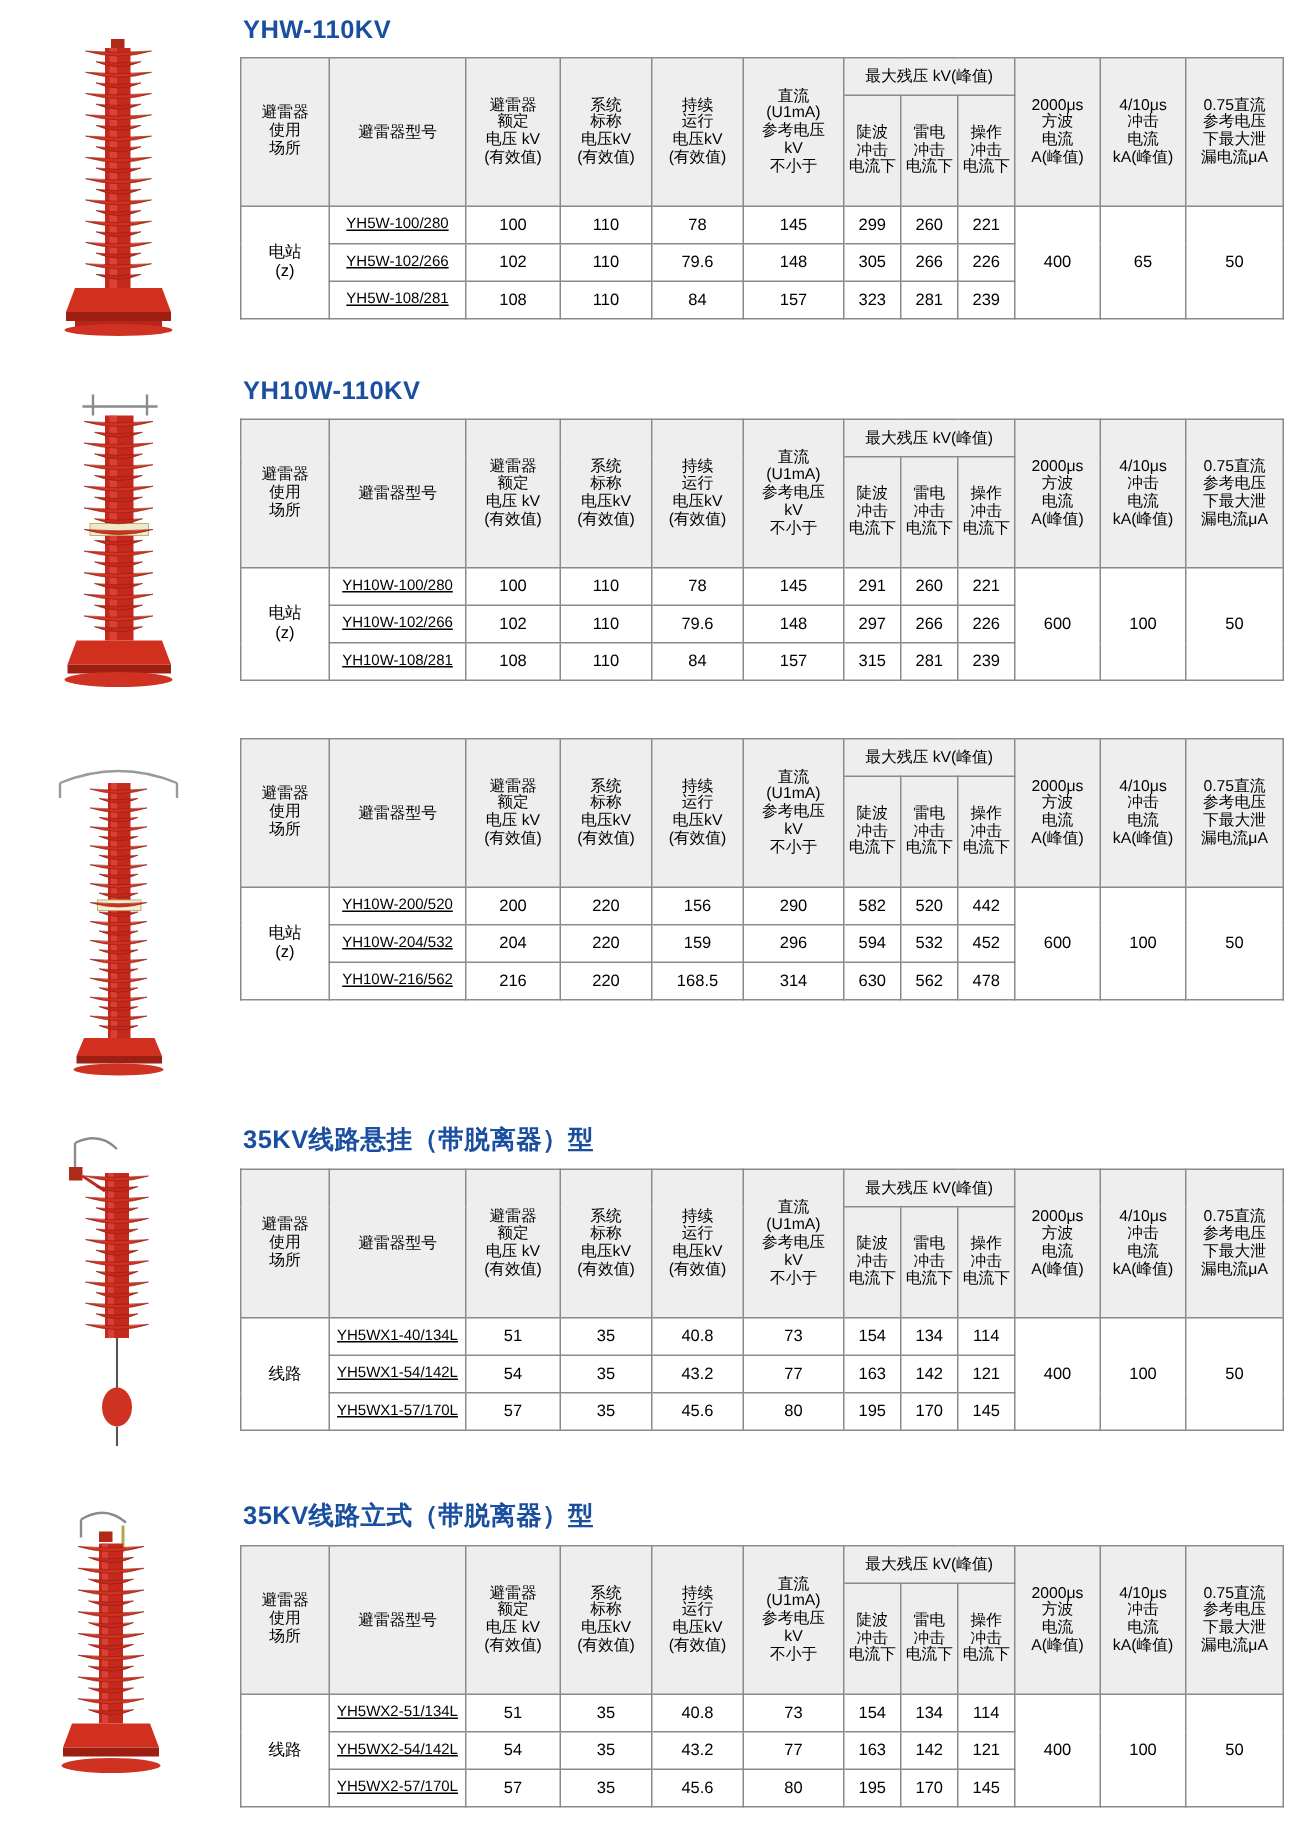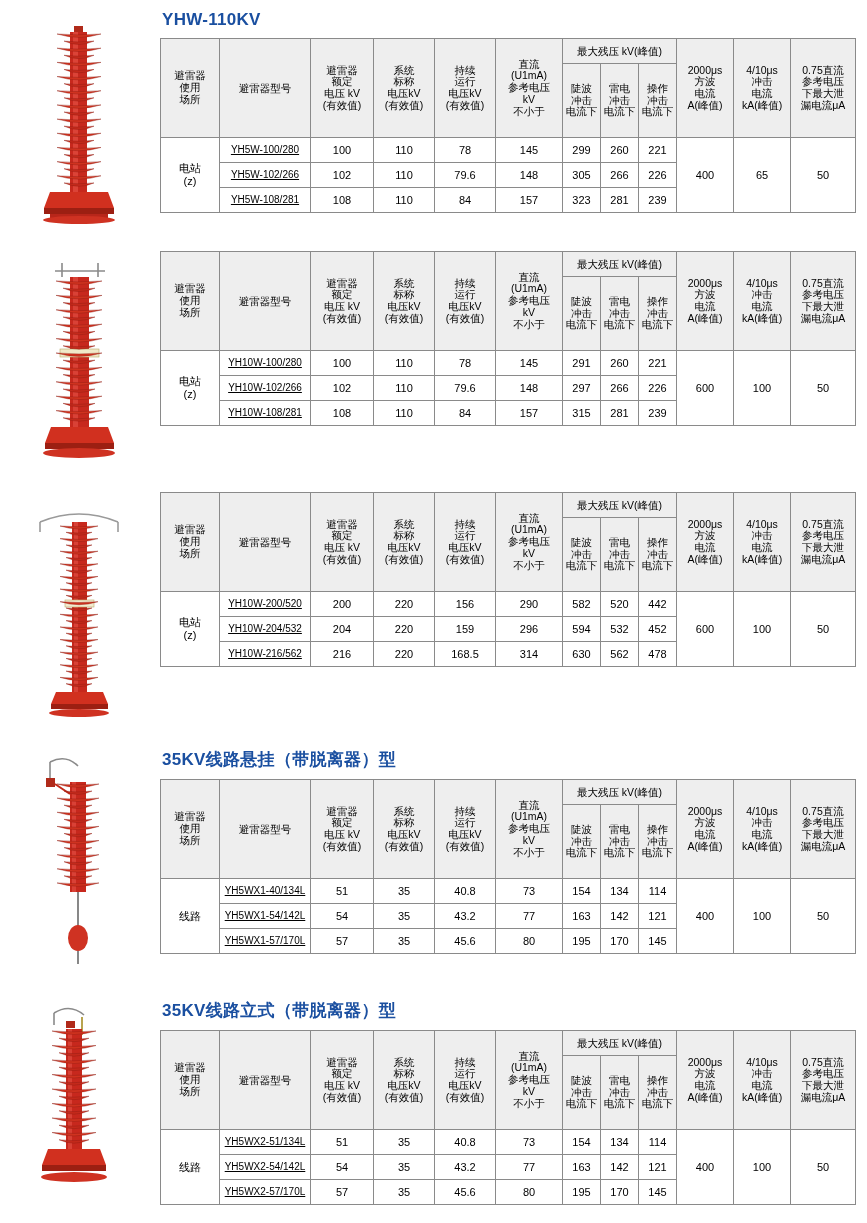--- a/index.html
+++ b/index.html
@@ -297,20 +297,21 @@
           <path d="M36,130.8 Q59,137.64000000000001 82,130.8 Q59,132.60000000000002 36,130.8 Z" fill="#d0321f" stroke="#8d1c11" stroke-width="0.4"></path>
           <path d="M43,138 Q59,144.84 75,138 Q59,139.8 43,138 Z" fill="#c4291b" stroke="#8d1c11" stroke-width="0.4"></path>
           <path d="M36,145.2 Q59,152.04 82,145.2 Q59,147 36,145.2 Z" fill="#d0321f" stroke="#8d1c11" stroke-width="0.4"></path>
           <path d="M43,152.4 Q59,159.24 75,152.4 Q59,154.20000000000002 43,152.4 Z" fill="#c4291b" stroke="#8d1c11" stroke-width="0.4"></path>
           <path d="M36,159.6 Q59,166.44 82,159.6 Q59,161.4 36,159.6 Z" fill="#d0321f" stroke="#8d1c11" stroke-width="0.4"></path>
           <path d="M43,166.8 Q59,173.64000000000001 75,166.8 Q59,168.60000000000002 43,166.8 Z" fill="#c4291b" stroke="#8d1c11" stroke-width="0.4"></path>
         </g>
     </svg>
   </div>
   <div class="content-col">
+    <div class="sec-title">YH10W-110KV</div>
     <table class="spec">
       <thead>
         <tr>
           <th rowspan="2" class="head-tall" style="width:56px">
             <div class="vsplit">
               <div>避雷器</div>
               <div>使用</div>
               <div>场所</div>
             </div>
           </th>

